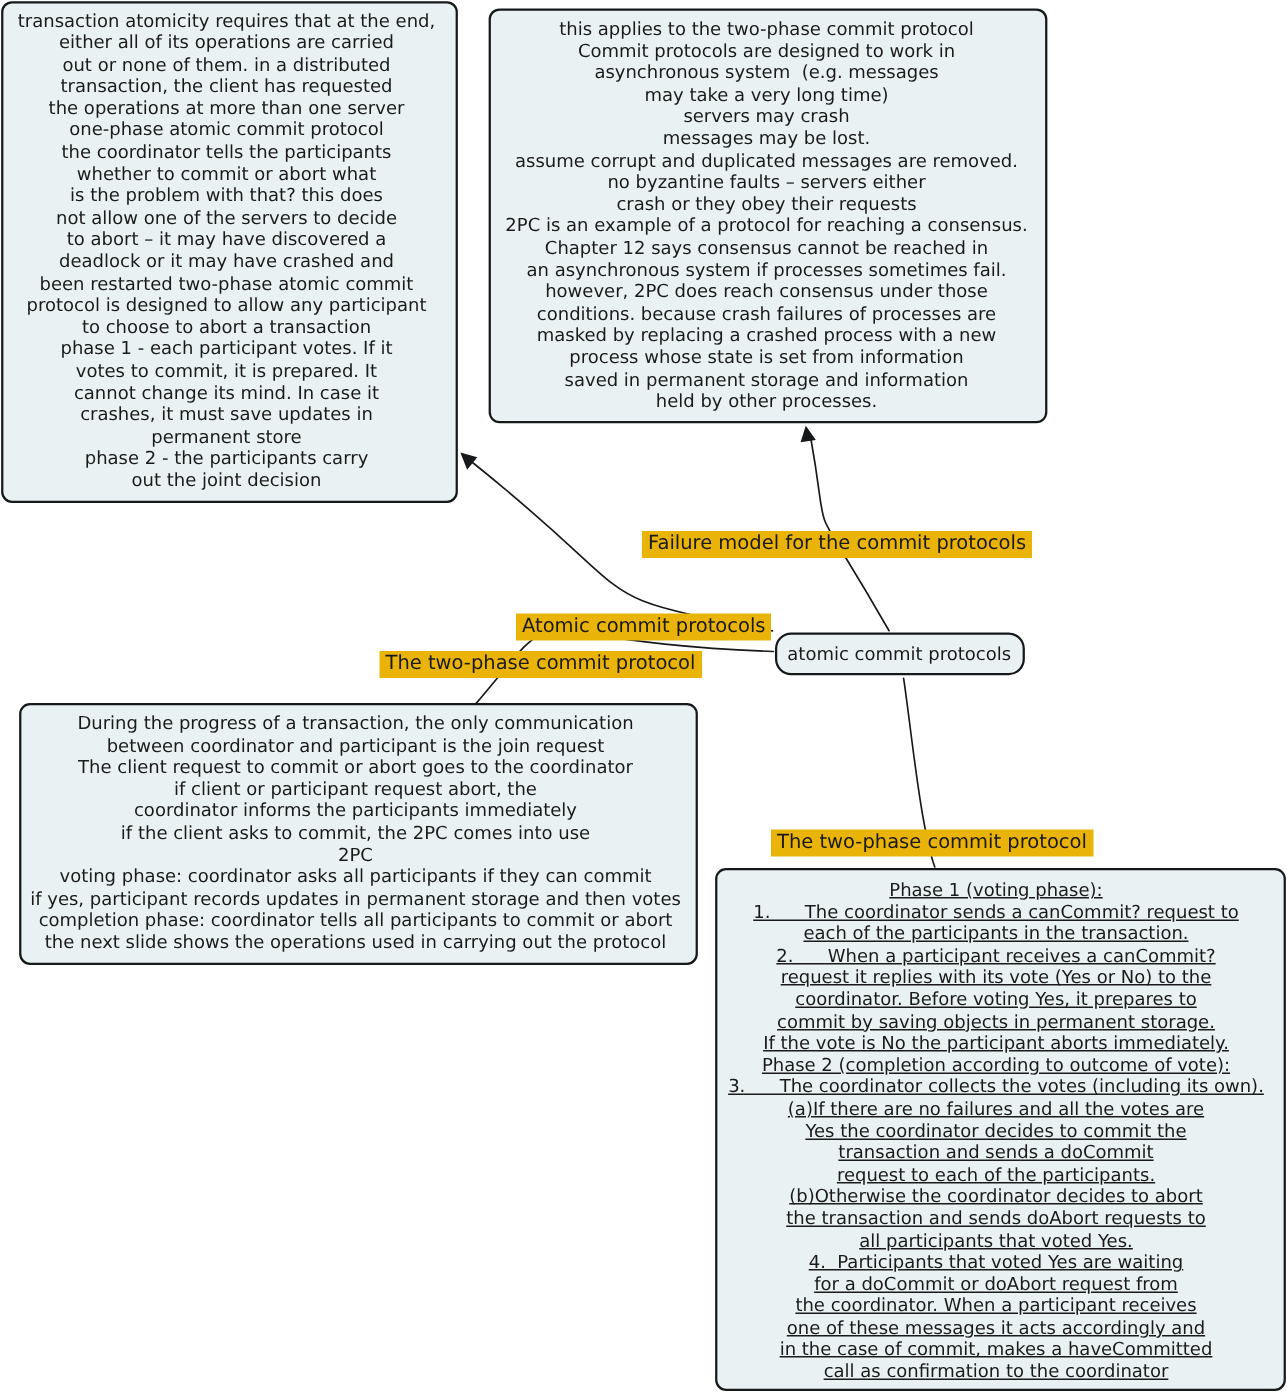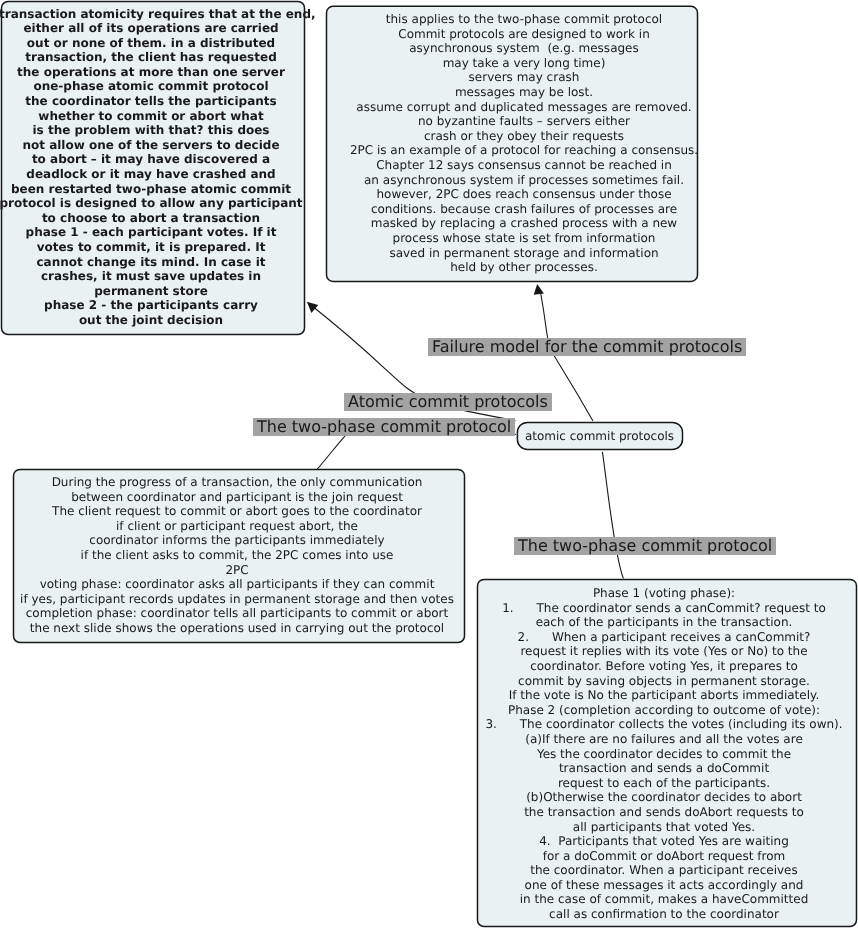--- a/index.html
+++ b/index.html
@@ -5,22 +5,22 @@
   html,body{margin:0;padding:0;background:#ffffff;}
   body{width:858px;height:928px;position:relative;overflow:hidden;
        font-family:"DejaVu Sans",sans-serif;color:#1a1a1a;
        -webkit-font-smoothing:antialiased;text-rendering:geometricPrecision;}
   #canvas{position:absolute;left:0;top:0;width:858px;height:928px;}
   .node{position:absolute;box-sizing:border-box;text-align:center;
         font-size:12px;line-height:14.6px;white-space:pre;}
   .central{position:absolute;box-sizing:border-box;text-align:center;
         font-size:12px;line-height:14.5px;display:flex;align-items:center;
         justify-content:center;}
-  .edgelabel{position:absolute;font-size:16px;line-height:18px;white-space:nowrap;
-             background:#a3a3a3;padding:0 4px;}
+  .edgelabel{position:absolute;font-size:13px;line-height:18px;white-space:nowrap;
+             background:#eab308;padding:0 4px;margin-top:16px;}
   svg.shapes,svg.edges{position:absolute;left:0;top:0;width:858px;height:928px;}
 </style>
 </head>
 <body>
 
 <div id="canvas">
 
   <svg class="shapes" viewBox="0 0 858 928">
     <g fill="#eaf1f2" stroke="#17181a" stroke-width="1.5">
       <rect x="1.5" y="1.5" width="303" height="333" rx="6.5"></rect>
@@ -34,21 +34,21 @@
     <g stroke="#17181a" stroke-width="1.1" fill="none" stroke-linecap="round">
       <path d="M 515,420.6 C 383,395.3 438.2,406.1 311.5,305.5"></path>
       <path d="M 592.7,420.5 C 535.1,319.8 554.8,371.8 540.5,292"></path>
       <path d="M 515.6,434.3 C 334.9,427.9 382.1,392.6 317.3,469.1"></path>
       <path d="M 602.4,452.2 C 606.6,478.8 613.6,551.9 623.2,578"></path>
     </g>
     <polygon fill="#17181a" points="306.9,301.7 318.2,304.9 311.4,313.1"></polygon>
     <polygon fill="#17181a" points="537.2,283.9 543.9,293.4 533.7,294.8"></polygon>
   </svg>
 
-  <div class="node" style="left:-1px;top:2.5px;width:304px;height:318px;padding-top:4px;font-weight:bold;">transaction atomicity requires that at the end,
+  <div class="node" style="left:-1px;top:2.5px;width:304px;height:318px;padding-top:4px;">transaction atomicity requires that at the end,
 either all of its operations are carried
 out or none of them. in a distributed
 transaction, the client has requested
 the operations at more than one server
 one-phase atomic commit protocol
 the coordinator tells the participants
 whether to commit or abort what
 is the problem with that? this does
 not allow one of the servers to decide
 to abort – it may have discovered a
@@ -57,21 +57,21 @@
 protocol is designed to allow any participant
 to choose to abort a transaction
 phase 1 - each participant votes. If it
 votes to commit, it is prepared. It
 cannot change its mind. In case it
 crashes, it must save updates in
 permanent store
 phase 2 - the participants carry
 out the joint decision</div>
 
-  <div class="node" style="left:338px;top:8px;width:372px;height:275px;padding-top:4px;">this applies to the two-phase commit protocol
+  <div class="node" style="left:325px;top:8px;width:372px;height:275px;padding-top:4px;">this applies to the two-phase commit protocol
 Commit protocols are designed to work in
 asynchronous system  (e.g. messages
 may take a very long time)
 servers may crash
 messages may be lost.
 assume corrupt and duplicated messages are removed.
 no byzantine faults – servers either
 crash or they obey their requests
 2PC is an example of a protocol for reaching a consensus.
 Chapter 12 says consensus cannot be reached in
@@ -88,21 +88,21 @@
 The client request to commit or abort goes to the coordinator
 if client or participant request abort, the
 coordinator informs the participants immediately
 if the client asks to commit, the 2PC comes into use
 2PC
 voting phase: coordinator asks all participants if they can commit
 if yes, participant records updates in permanent storage and then votes
 completion phase: coordinator tells all participants to commit or abort
 the next slide shows the operations used in carrying out the protocol</div>
 
-  <div class="node" style="left:474.5px;top:582px;width:379px;height:347px;padding-top:4px;">Phase 1 (voting phase):
+  <div class="node" style="left:474.5px;top:582px;width:379px;height:347px;padding-top:4px;text-decoration:underline;">Phase 1 (voting phase):
 1.      The coordinator sends a canCommit? request to
 each of the participants in the transaction.
 2.      When a participant receives a canCommit?
 request it replies with its vote (Yes or No) to the
 coordinator. Before voting Yes, it prepares to
 commit by saving objects in permanent storage.
 If the vote is No the participant aborts immediately.
 Phase 2 (completion according to outcome of vote):
 3.      The coordinator collects the votes (including its own).
 (a)If there are no failures and all the votes are

